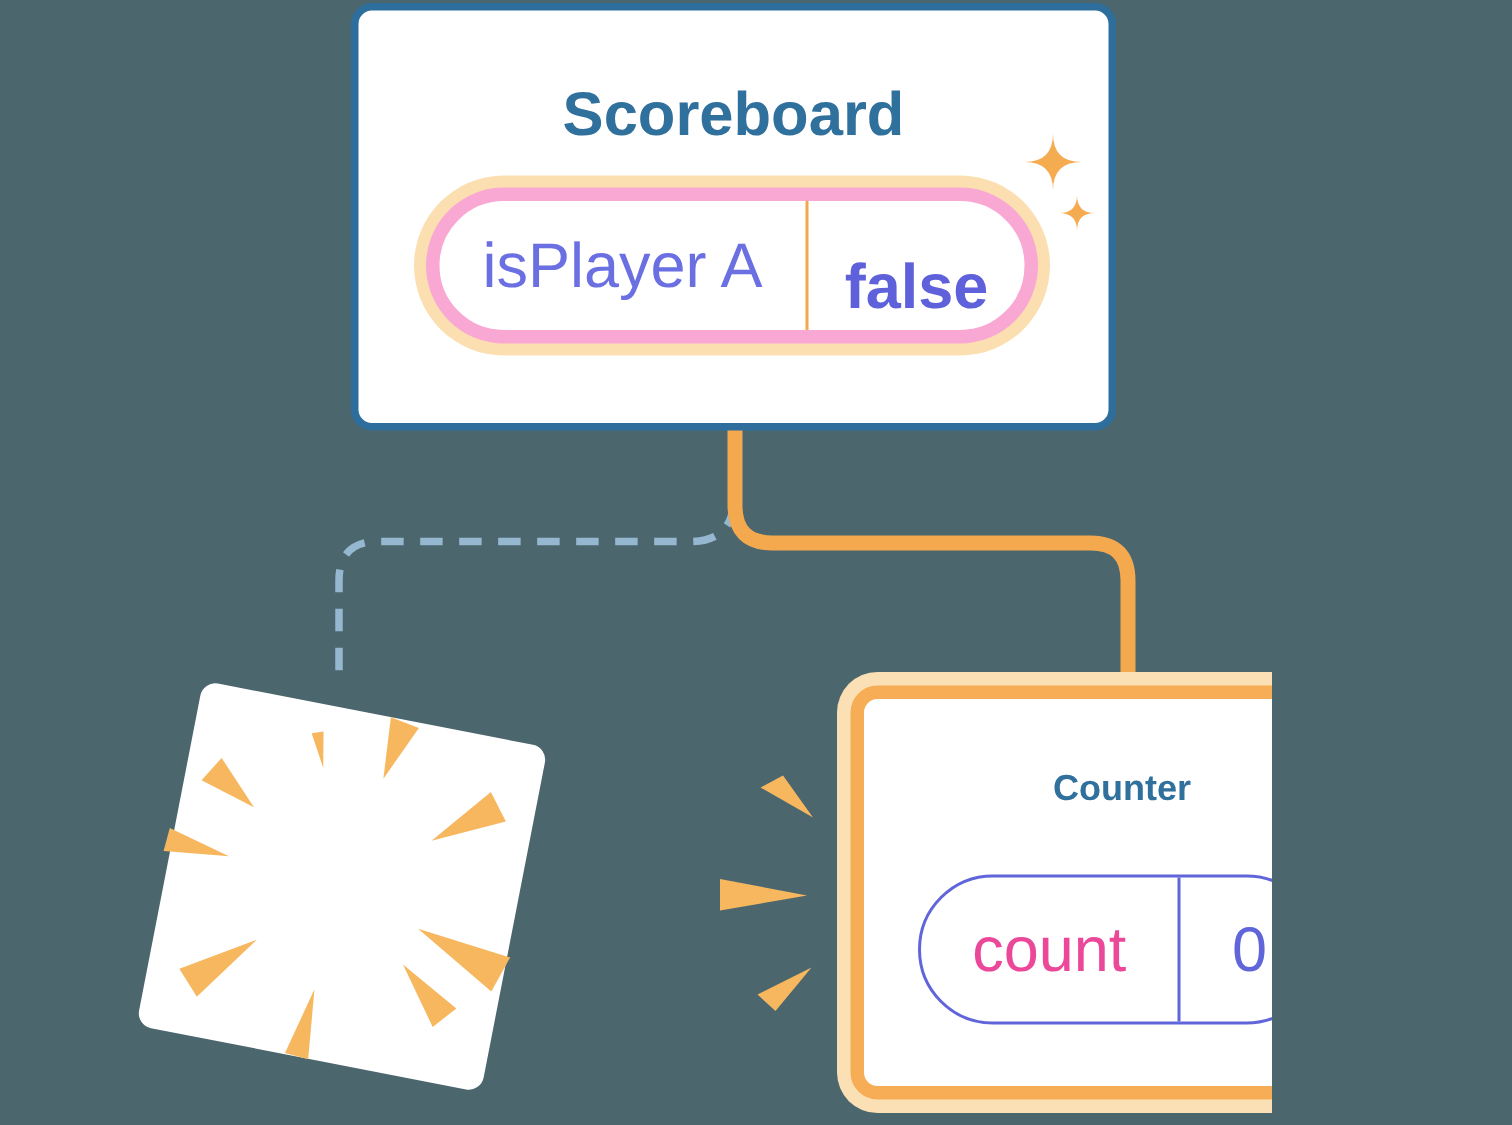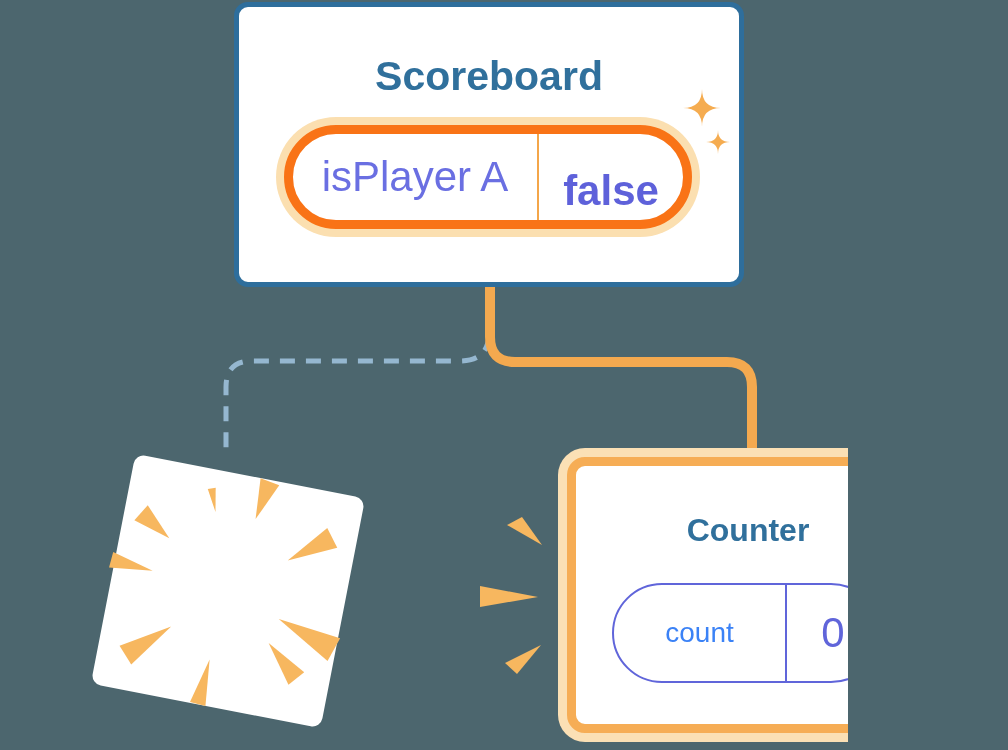--- a/index.html
+++ b/index.html
@@ -40,21 +40,21 @@
   }
   .scoreboard-card .card-title { top: 46px; font-size: 41px; }
 
   
   .state-pill-hl {
     position: absolute;
     left: 284px; top: 125px;
     width: 408px; height: 104px;
     box-sizing: border-box;
     background: #ffffff;
-    border: 9px solid #f97316;
+    border: 9px solid #f9a8d4;
     box-shadow: 0 0 0 8px #FBDFB0;
     border-radius: 60px;
     display: flex;
     align-items: stretch;
     z-index: 2;
   }
   .state-pill-hl .name-cell {
     width: 244px;
     display: flex; align-items: center; justify-content: center;
     font-size: 42px;
@@ -78,40 +78,40 @@
     position: absolute;
     left: 567px; top: 457px;
     width: 362px; height: 276px;
     box-sizing: border-box;
     background: #ffffff;
     border: 9px solid #F6AD55;
     box-shadow: 0 0 0 9px #FBE0B5;
     border-radius: 18px;
     z-index: 2;
   }
-  .counter-card .card-title { top: 46px; font-size: 32px; }
+  .counter-card .card-title { top: 46px; font-size: 24px; }
 
   
   .state-pill-plain {
     position: absolute;
     left: 612px; top: 583px;
     width: 269px; height: 100px;
     box-sizing: border-box;
     background: #ffffff;
     border: 2px solid #6065DA;
     border-radius: 50px;
     display: flex;
     align-items: stretch;
     z-index: 2;
   }
   .state-pill-plain .name-cell {
     width: 171px;
     display: flex; align-items: center; justify-content: center;
-    font-size: 28px;
-    color: #3b82f6;
+    font-size: 42px;
+    color: #ec4899;
   }
   .state-pill-plain .pill-divider {
     width: 2px;
     background: #6065DA;
   }
   .state-pill-plain .value-cell {
     flex: 1;
     display: flex; align-items: center; justify-content: center;
     font-size: 42px;
     color: #6065DA;

